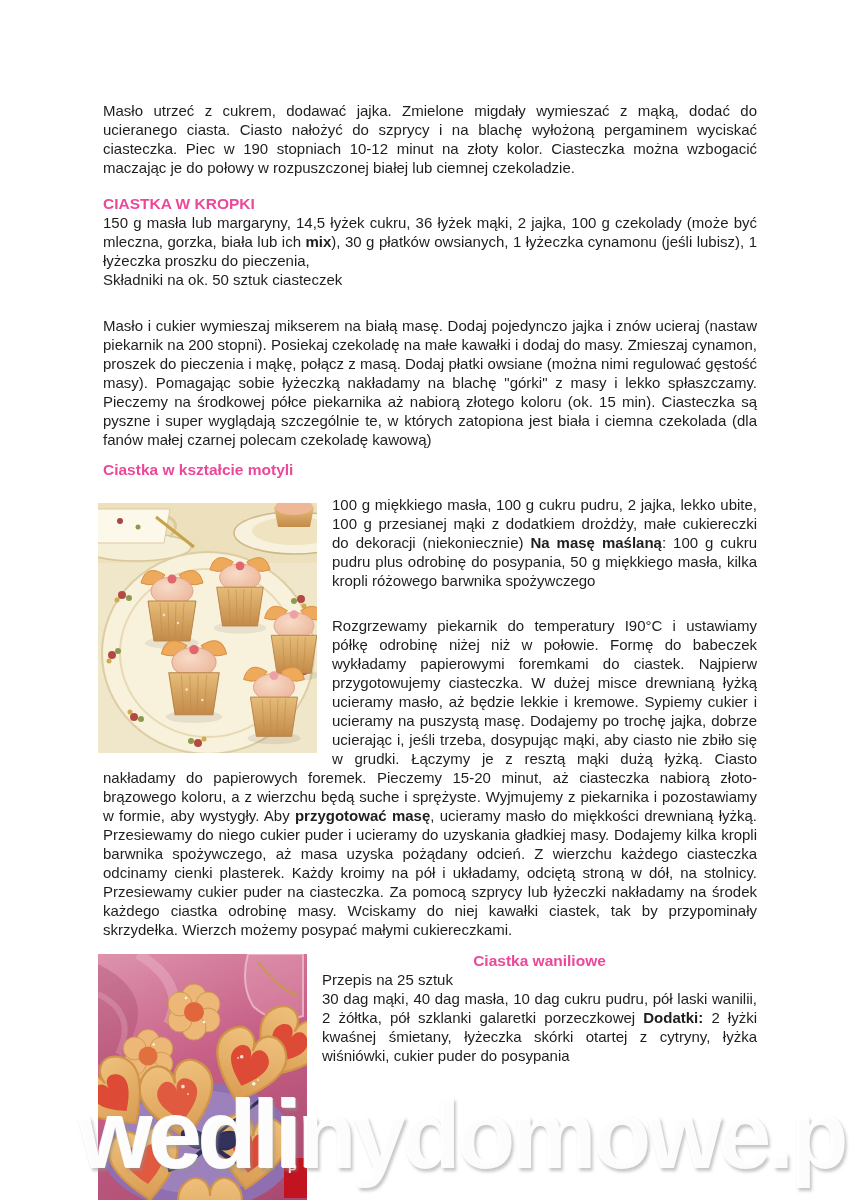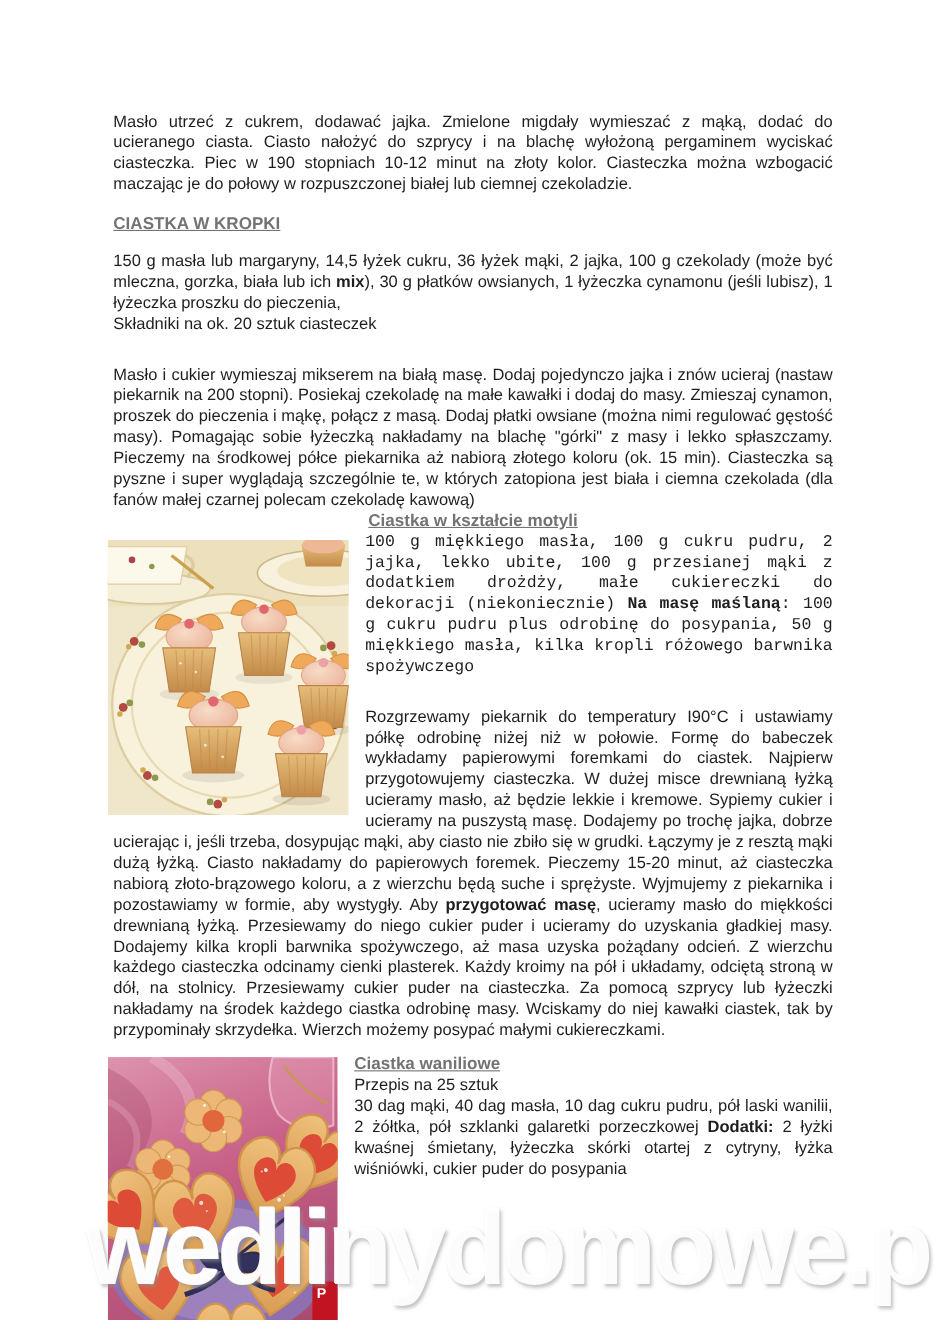--- a/index.html
+++ b/index.html
@@ -7,31 +7,31 @@
     position:relative;width:849px;height:1200px;background:#ffffff;
     overflow:hidden;font-family:"Liberation Sans","DejaVu Sans",sans-serif;
     color:#1e1e1e;
   }
   #content{
     position:absolute;left:103px;top:101px;width:654px;
     font-size:15px;line-height:19px;text-align:justify;
   }
   p{margin:0;}
   .red-head{
-    color:#737373;font-weight:bold;font-size:15.5px;line-height:19px;
-    text-align:left;margin:0;text-decoration:underline;
+    color:#ec4899;font-weight:bold;font-size:15.5px;line-height:19px;
+    text-align:left;margin:0;
   }
   #kropki-title{margin-top:17px;}
-  #kropki-ingredients{margin-top:15px;}
+  #kropki-ingredients{}
   #kropki-body{margin-top:27px;}
-  #motyle-title{text-align:center;}
-  #motyle-ingredients{font-family:Liberation Mono, monospace;}
+  #motyle-title{margin-top:11px;}
+  #motyle-ingredients{margin-top:16px;}
   #motyle-body{margin-top:26px;}
   #waniliowe-section{margin-top:12px;}
-  #waniliowe-title{padding-top:0;}
+  #waniliowe-title{padding-top:0;text-align:center;}
   #waniliowe-ingredients{}
   .photo{
     float:left;margin:8px 15px 6px -5px;display:block;
   }
   #photo-hearts{margin-top:3px;}
   b{font-weight:bold;}
   #watermark{
     position:absolute;left:78px;top:1080px;z-index:10;
     font-size:96px;font-weight:bold;letter-spacing:-4px;white-space:nowrap;
     color:rgba(255,255,255,0.94);
@@ -45,21 +45,21 @@
 <body>
 
 <div id="page">
   <div id="content">
 
     <p>Masło utrzeć z cukrem, dodawać jajka. Zmielone migdały wymieszać z mąką, dodać do ucieranego ciasta. Ciasto nałożyć do szprycy i na blachę wyłożoną pergaminem wyciskać ciasteczka. Piec w 190 stopniach 10-12 minut na złoty kolor. Ciasteczka można wzbogacić maczając je do połowy w rozpuszczonej białej lub ciemnej czekoladzie.</p>
 
     <p class="red-head" id="kropki-title">CIASTKA W KROPKI</p>
 
     <p id="kropki-ingredients"><span>150 g masła lub margaryny, 14,5 łyżek cukru, 36 łyżek mąki, 2 jajka, 100 g czekolady (może być mleczna, gorzka, biała lub ich </span><b>mix</b><span>), 30 g płatków owsianych, 1 łyżeczka cynamonu (jeśli lubisz), 1 łyżeczka proszku do pieczenia,</span><br>
-      <span>Składniki na ok. 20 sztuk ciasteczek</span>
+      <span>Składniki na ok. 50 sztuk ciasteczek</span>
     </p>
 
     <p id="kropki-body">Masło i cukier wymieszaj mikserem na białą masę. Dodaj pojedynczo jajka i znów ucieraj (nastaw piekarnik na 200 stopni). Posiekaj czekoladę na małe kawałki i dodaj do masy. Zmieszaj cynamon, proszek do pieczenia i mąkę, połącz z masą. Dodaj płatki owsiane (można nimi regulować gęstość masy). Pomagając sobie łyżeczką nakładamy na blachę "górki" z masy i lekko spłaszczamy. Pieczemy na środkowej półce piekarnika aż nabiorą złotego koloru (ok. 15 min). Ciasteczka są pyszne i super wyglądają szczególnie te, w których zatopiona jest biała i ciemna czekolada (dla fanów małej czarnej polecam czekoladę kawową)</p>
 
     <p class="red-head" id="motyle-title">Ciastka w kształcie motyli</p>
 
     <div id="motyle-section">
 
       <svg class="photo" id="photo-cupcakes" width="219" height="250" viewBox="0 0 219 250">
         <defs>

